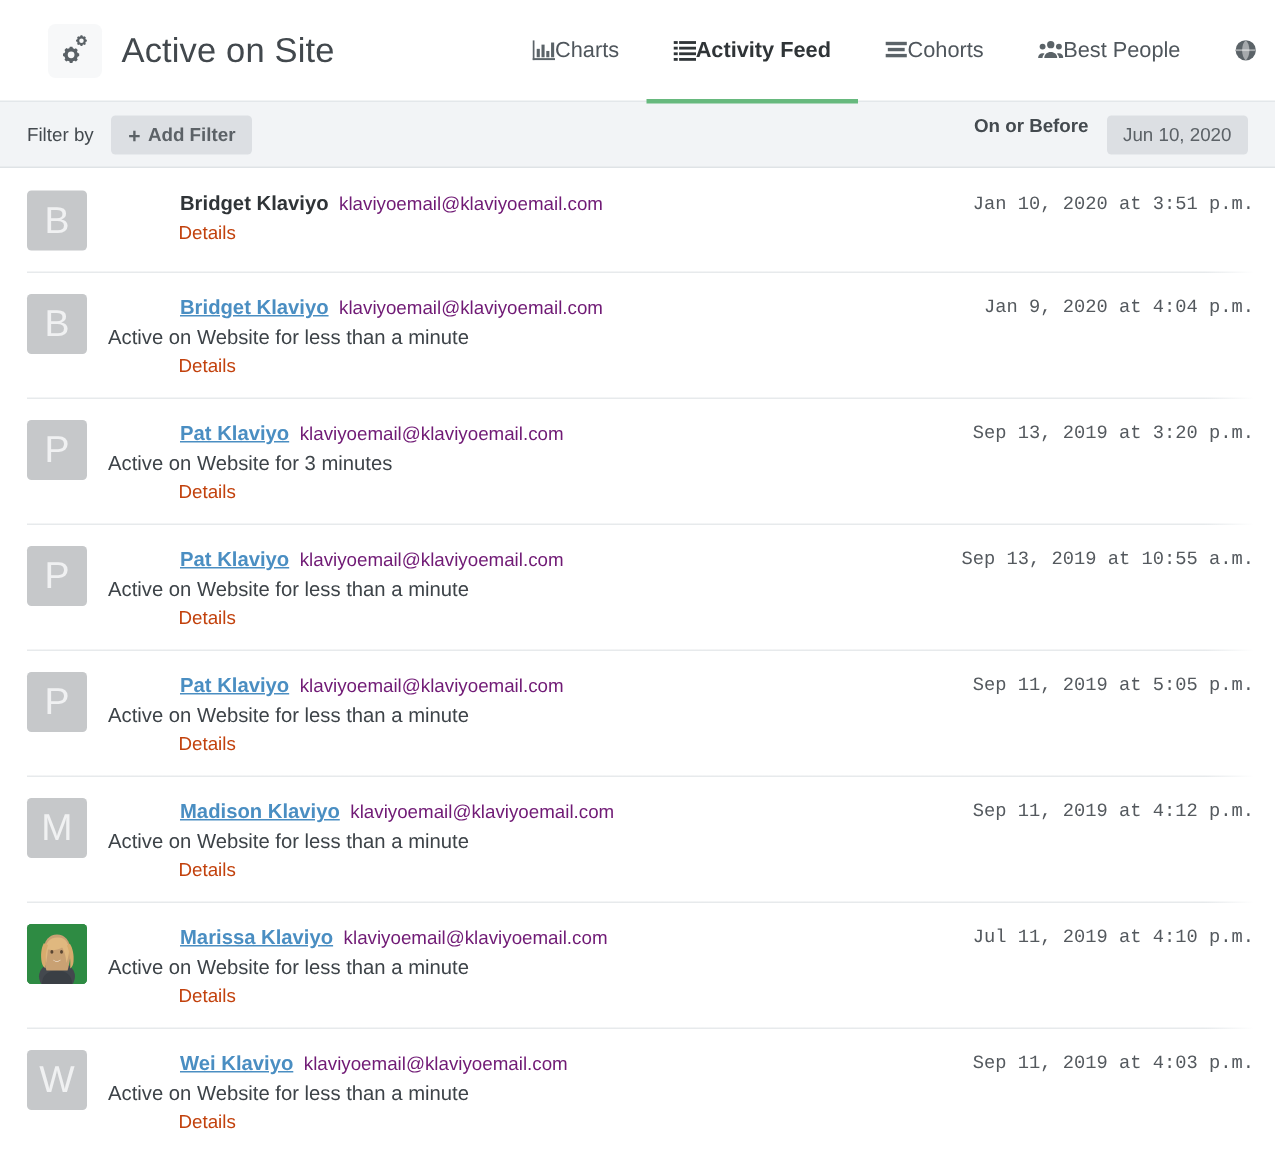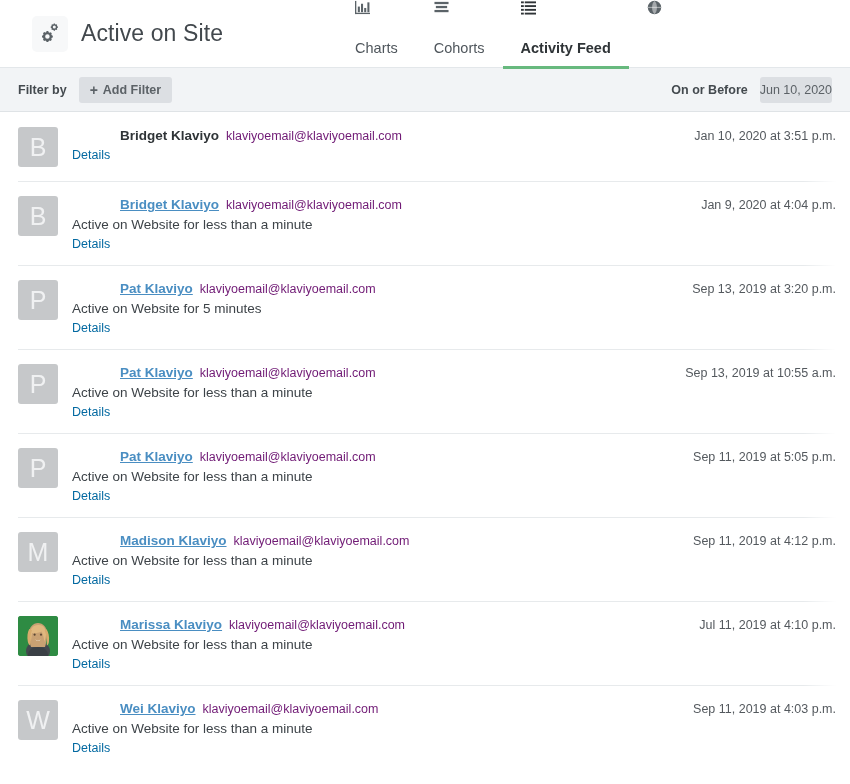--- a/index.html
+++ b/index.html
@@ -26,54 +26,54 @@
     display: flex; align-items: center; justify-content: center;
     background: #f7f8f9; border-radius: 5px;
   }
   .brand-title {
     font-size: 23px; color: #42484d; font-weight: 400;
     margin-left: 13px; letter-spacing: .1px; white-space: nowrap;
   }
 
   .nav { display: flex; align-items: center; margin-left: 114px; height: 68px; }
   .nav-item {
-    display: flex; gap: 25px;
+    display: flex; align-items: center; gap: 0;
     height: 68px; padding: 0 18px;
     font-size: 14.5px; color: #4f565c; cursor: pointer;
-    position: relative; white-space: nowrap; flex-direction: column;
+    position: relative; white-space: nowrap;
   }
   .nav-item.active { color: #2f3437; font-weight: bold; }
   .nav-item.active::after {
     content: ""; position: absolute;
     left: 0; right: 0; bottom: -1px; height: 3px;
     background: #67b97e;
   }
   .nav-ico { display: flex; align-items: center; color: #5b6368; }
 
   
   .filterbar {
     height: 44px; background: #f2f4f6;
     border-bottom: 1px solid #dfe3e6;
     display: flex; align-items: center;
     padding: 0 18px 0 18px;
   }
-  .filter-label { font-size: 12.5px; font-weight: bold; color: #444a4f; }
+  .filter-label { font-size: 12.5px; font-weight: normal; color: #444a4f; }
   .add-filter {
     margin-left: 12px; height: 26px;
     display: inline-flex; align-items: center; gap: 5px;
     background: #dcdfe3; border-radius: 3px;
     padding: 0 11px; font-size: 12.5px; color: #5c6267;
     font-weight: bold; cursor: pointer;
   }
   .plus { font-size: 14px; line-height: 1; font-weight: bold; }
-  .filter-right { margin-left: auto; display: flex; align-items: center; }
+  .filter-right { margin-left: auto; display: flex; }
   .onbefore { font-size: 12.5px; font-weight: bold; color: #444a4f; margin-right: 12px; }
   .datebox {
     height: 26px; display: inline-flex; align-items: center;
-    background: #dcdfe3; border-radius: 3px; padding: 0 0;
+    background: #dcdfe3; border-radius: 3px; padding: 0 11px;
     font-size: 12.5px; color: #5c6267; cursor: pointer;
   }
 
   
   .feed { padding-left: 18px; }
   .row {
     display: flex; align-items: flex-start;
     padding: 15px 0 14px 0;
     position: relative;
   }
@@ -90,24 +90,24 @@
     overflow: hidden;
   }
   .avatar.photo { background: #2e8b43; }
   .avatar.photo svg { display: block; width: 40px; height: 40px; }
   .row-body { margin-left: 14px; padding-top: 1px; }
   .line1 { display: flex; align-items: baseline; gap: 7px; padding-left: 48px; }
   .pname { font-size: 13.5px; font-weight: bold; color: #2f3437; }
   .pname.link { color: #4a8ec2; text-decoration: underline; cursor: pointer; }
   .pmail { font-size: 12.5px; color: #701a75; }
   .line2 { font-size: 13.5px; color: #3d4348; margin-top: 5px; }
-  .details { font-size: 12.5px; color: #0369a1; margin-top: 5px; cursor: pointer; }
+  .details { font-size: 12.5px; color: #c2410c; margin-top: 5px; cursor: pointer; margin-left: 47px; }
   .ts {
     margin-left: auto; margin-right: 14px;
-    font-size: 12.5px; color: #54595e; padding-top: 2px; white-space: nowrap;
+    font-size: 12.5px; color: #54595e; padding-top: 2px; white-space: nowrap; font-family: Liberation Mono, monospace;
   }
 </style>
 </head>
 <body>
 
 <div class="header">
   <div class="brand">
     <span class="brand-icon">
       <svg width="24" height="24" viewBox="0 0 24 24" fill="#5a6166">
         <path d="M10.2 9.1l-1.05-.35a3.9 3.9 0 00-.43-1.03l.5-.98-1.2-1.2-.98.5a3.9 3.9 0 00-1.03-.43L5.66 4.5H3.96l-.35 1.05c-.37.1-.71.25-1.03.43l-.98-.5-1.2 1.2.5.98c-.18.32-.33.66-.43 1.03L-.58 9.1v1.7l1.05.35c.1.37.25.71.43 1.03l-.5.98 1.2 1.2.98-.5c.32.18.66.33 1.03.43l.35 1.05h1.7l.35-1.05c.37-.1.71-.25 1.03-.43l.98.5 1.2-1.2-.5-.98c.18-.32.33-.66.43-1.03l1.05-.35V9.1zM4.81 12.2a2.25 2.25 0 110-4.5 2.25 2.25 0 010 4.5z" transform="translate(4.6 4.6)"></path>
@@ -125,47 +125,60 @@
             <rect x="0" y="13.6" width="16" height="1.4"></rect>
           <rect x="3" y="7" width="2.2" height="6"></rect>
             <rect x="6.4" y="4" width="2.2" height="9"></rect>
           <rect x="9.8" y="8.5" width="2.2" height="4.5"></rect>
             <rect x="13.2" y="2.5" width="2.2" height="10.5"></rect>
         </svg>
       </span>
       <span>Charts</span>
     </div>
 
-    <div class="nav-item">
-      <span class="nav-ico">
-        <svg width="15" height="15" viewBox="0 0 16 16" fill="#5b6368">
-          <rect x="0.5" y="2" width="15" height="2.4"></rect>
-          <rect x="2" y="6.3" width="12" height="2.4"></rect>
-          <rect x="0.5" y="10.6" width="15" height="2.4"></rect>
-        </svg>
-      </span>
-      <span>Cohorts</span>
-    </div>
-
     <div class="nav-item active">
       <span class="nav-ico">
         <svg width="15" height="15" viewBox="0 0 16 16" fill="#2f3437">
           <rect x="0" y="1.5" width="3" height="2"></rect>
             <rect x="4" y="1.5" width="12" height="2"></rect>
           <rect x="0" y="5.5" width="3" height="2"></rect>
             <rect x="4" y="5.5" width="12" height="2"></rect>
           <rect x="0" y="9.5" width="3" height="2"></rect>
             <rect x="4" y="9.5" width="12" height="2"></rect>
           <rect x="0" y="13.5" width="3" height="2"></rect>
             <rect x="4" y="13.5" width="12" height="2"></rect>
         </svg>
       </span>
       <span>Activity Feed</span>
     </div>
 
+    <div class="nav-item">
+      <span class="nav-ico">
+        <svg width="15" height="15" viewBox="0 0 16 16" fill="#5b6368">
+          <rect x="0.5" y="2" width="15" height="2.4"></rect>
+          <rect x="2" y="6.3" width="12" height="2.4"></rect>
+          <rect x="0.5" y="10.6" width="15" height="2.4"></rect>
+        </svg>
+      </span>
+      <span>Cohorts</span>
+    </div>
+
+    <div class="nav-item">
+      <span class="nav-ico">
+        <svg width="17" height="15" viewBox="0 0 18 16" fill="#5b6368">
+          <circle cx="9" cy="4" r="2.6"></circle>
+          <path d="M4.4 13.5c0-2.6 2.1-4.2 4.6-4.2s4.6 1.6 4.6 4.2z"></path>
+          <circle cx="3.2" cy="5.4" r="2.1"></circle>
+          <path d="M0 13.5c0-2.1 1.5-3.4 3.2-3.4.5 0 1 .1 1.4.3-.9.8-1.4 1.9-1.5 3.1z"></path>
+          <circle cx="14.8" cy="5.4" r="2.1"></circle>
+          <path d="M18 13.5c0-2.1-1.5-3.4-3.2-3.4-.5 0-1 .1-1.4.3.9.8 1.4 1.9 1.5 3.1z"></path>
+        </svg>
+      </span>
+      <span>Best People</span>
+    </div>
 
     <div class="nav-item">
       <span class="nav-ico">
         <svg width="15" height="15" viewBox="0 0 16 16" fill="#5b6368">
           <circle cx="8" cy="8" r="7.2"></circle>
           <path d="M8 .8c-1.6 1.4-2.6 4-2.6 7.2S6.4 13.8 8 15.2c1.6-1.4 2.6-4 2.6-7.2S9.6 2.2 8 .8z" fill="#fff" opacity=".45"></path>
           <rect x="1" y="7.3" width="14" height="1.3" fill="#fff" opacity=".45"></rect>
         </svg>
       </span>
 
@@ -215,21 +228,21 @@
     </div>
     <div class="row">
       <div class="avatar">
         <span>P</span>
       </div>
       <div class="row-body">
         <div class="line1">
           <span class="pname link">Pat Klaviyo</span>
           <span class="pmail">klaviyoemail@klaviyoemail.com</span>
         </div>
-        <div class="line2">Active on Website for 5 minutes</div>
+        <div class="line2">Active on Website for 3 minutes</div>
         <div class="details">Details</div>
       </div>
       <div class="ts">Sep 13, 2019 at 3:20 p.m.</div>
     </div>
     <div class="row">
       <div class="avatar">
         <span>P</span>
       </div>
       <div class="row-body">
         <div class="line1">

